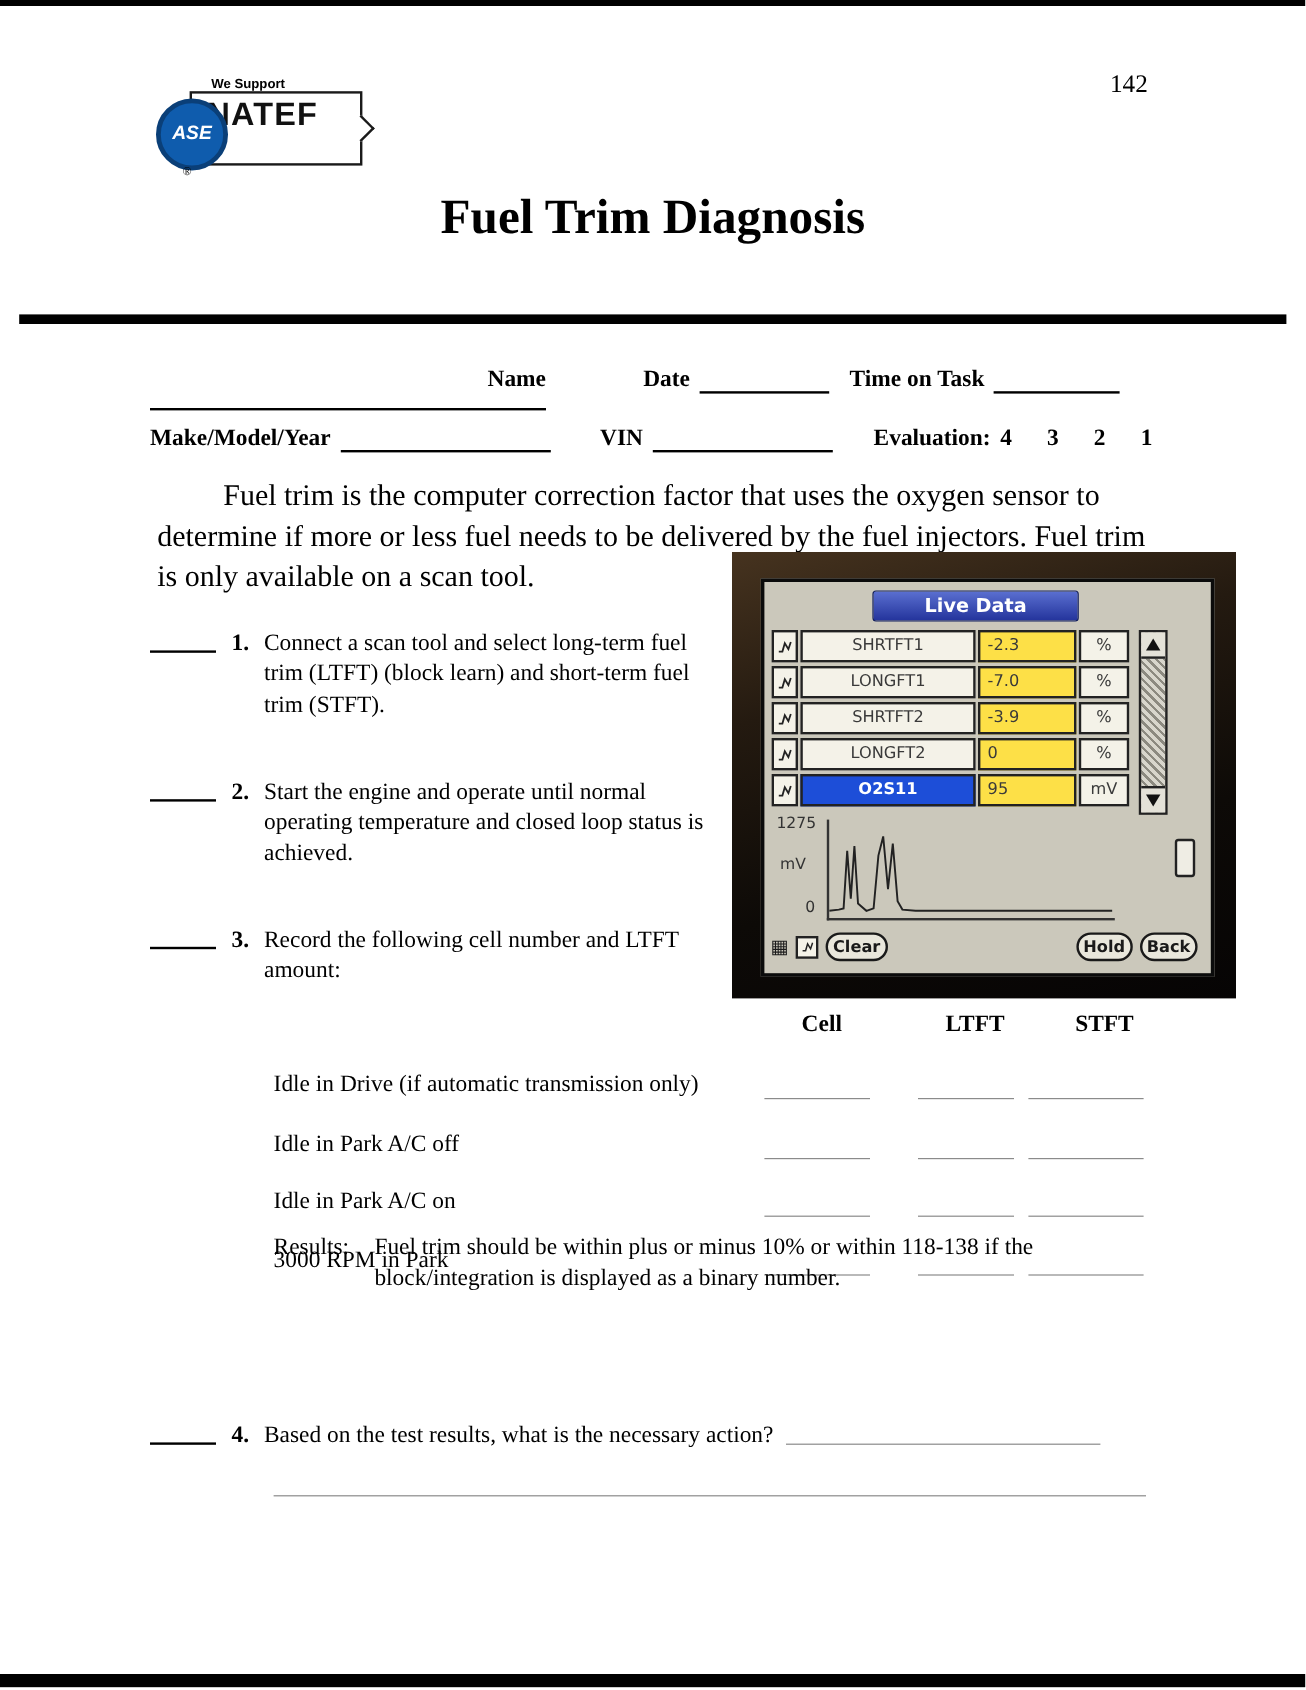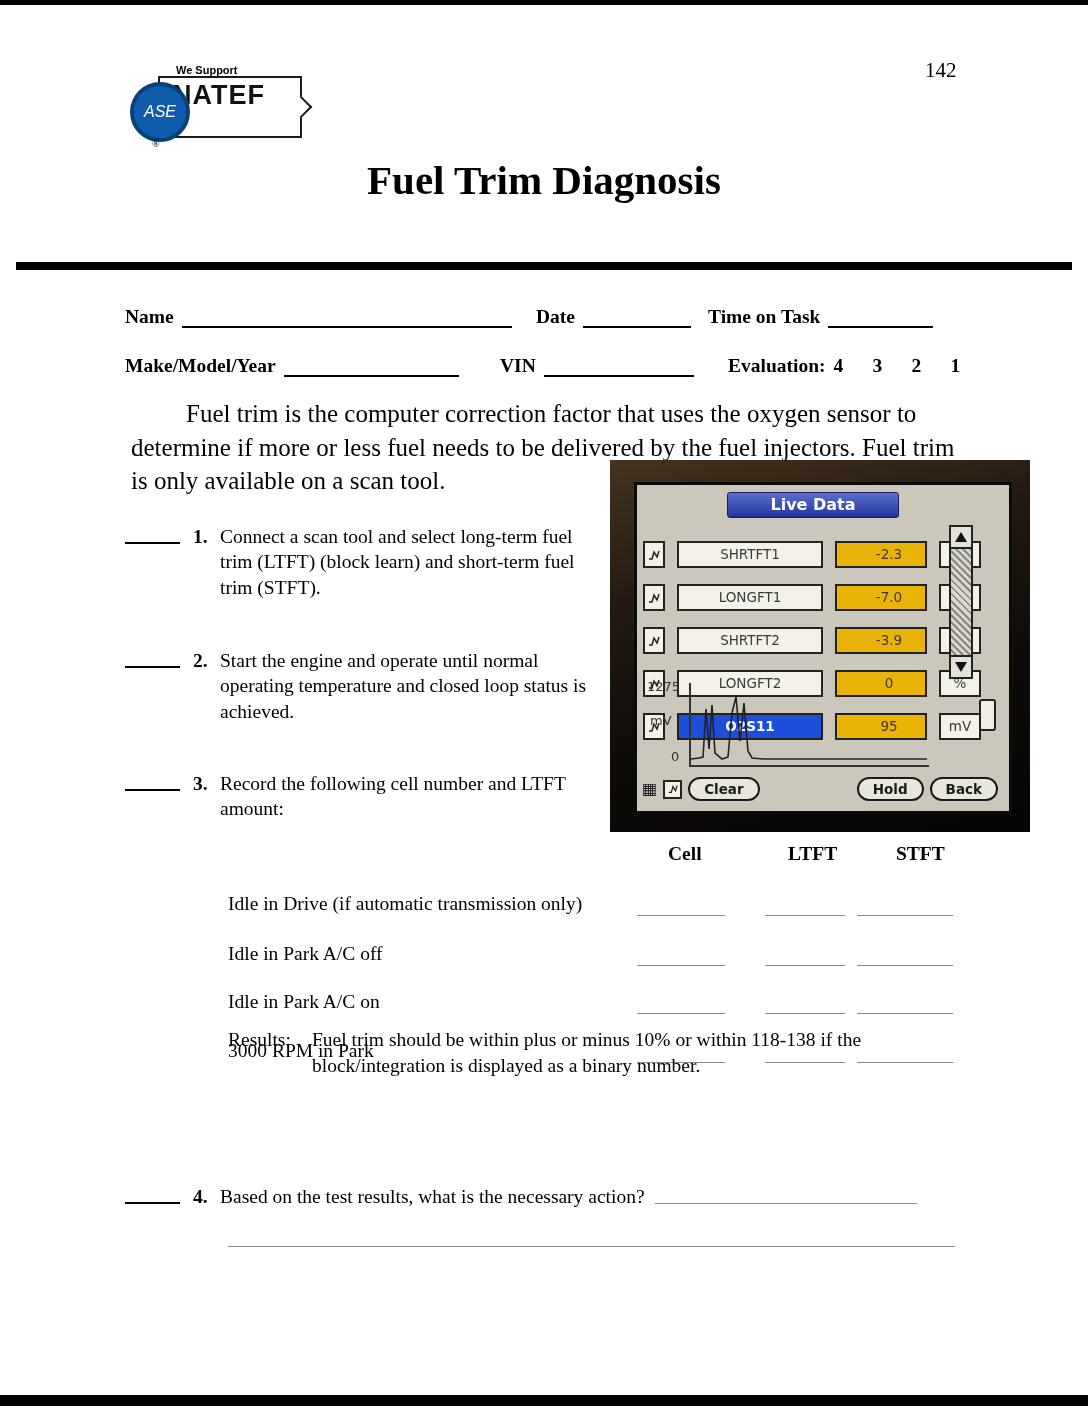--- a/index.html
+++ b/index.html
@@ -14,21 +14,21 @@
   
   .logo{position:absolute;left:128px;top:60px;width:190px;height:92px;}
   .natef-box{position:absolute;left:30px;top:16px;width:140px;height:58px;border:2px solid #1a1a1a;background:#fff;}
   .natef-box::after{content:'';position:absolute;right:-9px;top:50%;width:14px;height:14px;
     border-top:2px solid #1a1a1a;border-right:2px solid #1a1a1a;background:#fff;
     transform:translateY(-50%) rotate(45deg);}
   .we-support{position:absolute;left:48px;top:4px;font-family:"Liberation Sans",sans-serif;font-weight:bold;font-size:11px;}
   .natef-word{position:absolute;left:44px;top:20px;font-family:"Liberation Sans",sans-serif;font-weight:bold;font-size:27px;letter-spacing:1px;color:#111;}
   .ase-circle{position:absolute;left:2px;top:22px;width:52px;height:52px;border-radius:50%;
     background:#0f5cad;border:4px solid #0a3f78;display:flex;align-items:center;justify-content:center;}
-  .ase-circle span{color:#fff;font-family:"Liberation Sans",sans-serif;font-weight:normal;font-style:italic;font-size:16px;}
+  .ase-circle span{color:#fff;font-family:"Liberation Sans",sans-serif;font-weight:bold;font-style:italic;font-size:16px;}
   .reg{position:absolute;left:24px;top:78px;font-size:10px;}
 
   .title{position:absolute;left:0;top:156px;width:100%;text-align:center;font-size:41px;font-weight:bold;margin:0;}
   .task{position:absolute;left:134px;top:203px;width:820px;text-align:center;font-size:19.5px;line-height:1.32;}
   .task b{font-weight:bold;}
   .rule{position:absolute;left:16px;top:262px;width:1056px;height:8px;background:#000;}
 
   .fg{position:absolute;display:flex;align-items:flex-end;gap:8px;font-size:19.5px;font-weight:bold;white-space:nowrap;}
   .blank{display:inline-block;border-bottom:2px solid #000;height:4px;}
   .thinline{display:inline-block;border-bottom:1.5px solid #8b8b8b;height:0;}
@@ -43,42 +43,42 @@
 
   
   .photo{position:absolute;left:610px;top:460px;width:420px;height:372px;
     background:linear-gradient(165deg,#46331f 0%,#241a10 30%,#0d0a07 65%,#060404 100%);}
   .lcd{position:absolute;left:24px;top:22px;width:372px;height:326px;background:#cbc8bb;
     border:3px solid #0b0b0b;font-family:"DejaVu Sans","Liberation Sans",sans-serif;}
   .lcd-header{position:absolute;left:90px;top:7px;width:170px;height:24px;line-height:24px;text-align:center;
     color:#fff;font-weight:bold;font-size:16px;border:1px solid #13205e;border-radius:3px;
     background:linear-gradient(#5a6fd0,#24349c);}
   .lcd-rows{position:absolute;left:6px;top:40px;}
-  .lcd-row{display:flex;gap:12px;margin-bottom:3px;margin-top:16px;}
+  .lcd-row{display:flex;gap:2px;margin-bottom:3px;}
   .cbox{width:18px;height:23px;border:2px solid #222;background:#f4f2e8;display:flex;align-items:center;justify-content:center;}
   .pname{width:142px;height:23px;border:2px solid #222;background:#f4f2e8;text-align:center;font-size:13.5px;line-height:23px;color:#3a3a3a;}
-  .pval{width:72px;height:23px;border:2px solid #222;background:#eab308;font-size:13.5px;line-height:23px;color:#3a3a3a;padding-left:16px;text-align:center;}
+  .pval{width:72px;height:23px;border:2px solid #222;background:#fde047;font-size:13.5px;line-height:23px;color:#3a3a3a;padding-left:6px;}
   .punit{width:38px;height:23px;border:2px solid #222;background:#f4f2e8;text-align:center;font-size:13.5px;line-height:23px;color:#3a3a3a;}
   .lcd-row.selected .pname{background:#1d4ed8;color:#fff;font-weight:bold;}
   .scrollbar{position:absolute;left:312px;top:40px;width:20px;height:150px;border:2px solid #222;background:
     repeating-linear-gradient(45deg,#d8d6cc 0 3px,#8c8a80 3px 5px);}
   .sb-btn{position:absolute;left:0;width:100%;height:20px;background:#e4e2d8;border:0;display:flex;align-items:center;justify-content:center;padding:0;}
   .sb-up{top:0;border-bottom:2px solid #222;}
   .sb-down{bottom:0;border-top:2px solid #222;}
   .tri-up{width:0;height:0;border-left:6px solid transparent;border-right:6px solid transparent;border-bottom:10px solid #111;}
   .tri-down{width:0;height:0;border-left:6px solid transparent;border-right:6px solid transparent;border-top:10px solid #111;}
   .ylab{position:absolute;font-size:13px;color:#333;}
   .plot{position:absolute;left:52px;top:198px;width:238px;height:82px;border-left:2px solid #333;border-bottom:2px solid #333;}
   .side-pill{position:absolute;left:342px;top:214px;width:13px;height:28px;border:2px solid #222;border-radius:3px;background:#efede4;}
   .lcd-bar{position:absolute;left:5px;top:291px;width:356px;height:26px;display:flex;align-items:center;gap:6px;}
   .kpicon{font-size:16px;color:#1a1a1a;line-height:1;}
   .cbox.small{width:15px;height:15px;border-width:2px;}
   .oval-btn{border:2px solid #1a1a1a;border-radius:13px;background:#e9e7dc;
     font-family:"DejaVu Sans","Liberation Sans",sans-serif;font-weight:bold;font-size:13.5px;color:#1a1a1a;
-    padding:2px 14px;line-height:1.2;}
+    padding:2px 4px;line-height:1.2;}
   .push{margin-left:auto;}
 
   
   .rhead span{position:absolute;font-size:19.5px;font-weight:bold;margin-left:16px;}
   .rrow{position:absolute;left:0;width:100%;height:28px;font-size:19.5px;}
   .rrow .rlabel{position:absolute;left:228px;top:0;}
   .rrow .b1{position:absolute;left:637px;top:22px;width:88px;}
   .rrow .b2{position:absolute;left:765px;top:22px;width:80px;}
   .rrow .b3{position:absolute;left:857px;top:22px;width:96px;}
 
@@ -109,21 +109,21 @@
         <span>ASE</span>
       </div>
     <div class="reg">®</div>
   </div>
 
   <h1 class="title">Fuel Trim Diagnosis</h1>
 
 
   <div class="rule"></div>
 
-  <div class="fg" style="left:125px;top:306px;">
+  <div class="fg" style="left:125px;top:306px;flex-direction:column;">
     <span>Name</span>
     <span class="blank" style="width:330px;"></span>
   </div>
   <div class="fg" style="left:536px;top:306px;">
     <span>Date</span>
     <span class="blank" style="width:108px;"></span>
   </div>
   <div class="fg" style="left:708px;top:306px;">
     <span>Time on Task</span>
     <span class="blank" style="width:105px;"></span>

